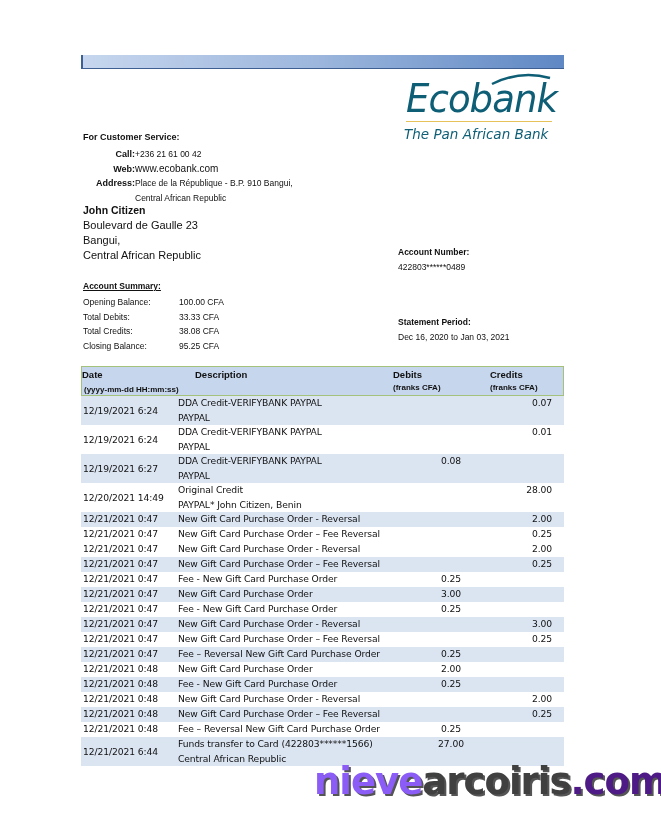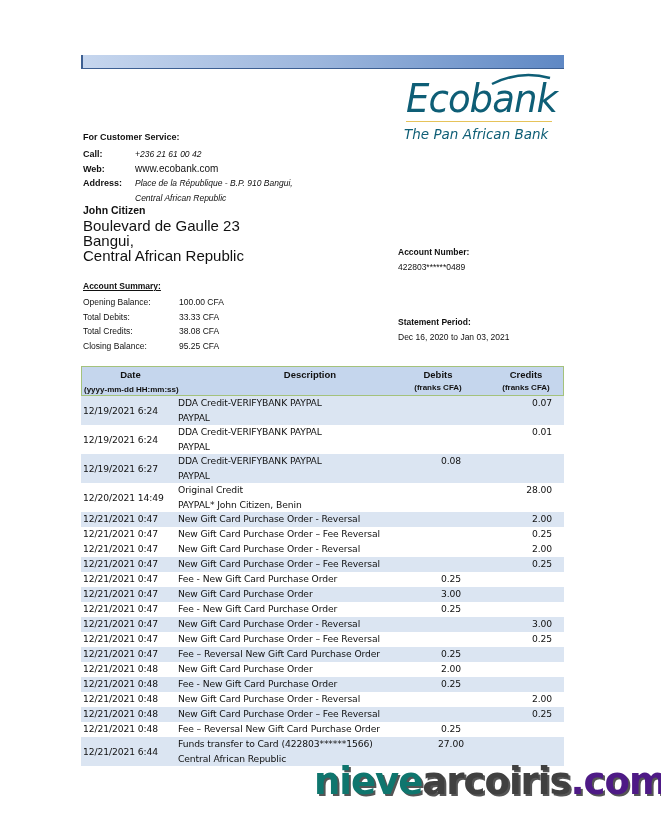--- a/index.html
+++ b/index.html
@@ -11,54 +11,54 @@
 
   .logo { position: absolute; left: 400px; top: 70px; width: 160px; height: 80px; }
   .logo-word { position: absolute; left: 6px; top: 6px; font-family: "DejaVu Sans", sans-serif; font-style: italic; font-size: 39px; color: #0e5e76; letter-spacing: -1px; transform: scaleX(0.95); transform-origin: left; }
   .logo-swoosh { position: absolute; left: 0; top: 0; }
   .logo-line { position: absolute; left: 6px; top: 51px; width: 146px; height: 1px; background: #e6c35a; }
   .logo-tag { position: absolute; left: 4px; top: 56px; font-family: "DejaVu Sans", sans-serif; font-style: italic; font-size: 13.5px; color: #0e5e76; white-space: nowrap; }
 
   .cs { position: absolute; left: 83px; top: 132px; font-size: 9px; }
   .cs .title { font-weight: bold; margin-bottom: 5px; }
   .cs .row { display: flex; line-height: 14.5px; }
-  .cs .lab { width: 52px; font-weight: bold; }
+  .cs .lab { width: 52px; font-weight: bold; text-align: right; }
   .cs .val { font-size: 10px; }
-  .cs .val.sm { font-size: 8.5px; font-style: italic; }
+  .cs .val.sm { font-size: 8.5px; }
 
   .cust { position: absolute; left: 83px; top: 204px; }
   .cust .name { font-weight: bold; font-size: 10.5px; margin-bottom: 2px; }
-  .cust .line { font-size: 15px; line-height: 15px; }
+  .cust .line { font-size: 11px; line-height: 15px; }
 
   .acct { position: absolute; left: 398px; top: 205px; font-size: 8.5px; }
   .acct .lab { font-weight: bold; line-height: 14px; margin-top: 40px; }
   .acct .val { line-height: 16px; }
 
   .summary { position: absolute; left: 83px; top: 281px; font-size: 8.5px; }
   .summary .title { font-weight: bold; margin-bottom: 4px; text-decoration: underline; }
   .summary .row { display: flex; line-height: 14.7px; }
   .summary .lab { width: 96px; }
 
   .tbl { position: absolute; left: 81px; top: 366px; width: 483px; }
   .thead { background: #c5d6ed; border: 1px solid #a4c27c; box-sizing: border-box; height: 30px; position: relative; font-weight: bold; font-size: 9.5px; }
-  .thead .h { position: absolute; text-align: center; }
+  .thead .h { position: absolute; text-align: left; }
   .thead .sub { position: absolute; font-size: 8px; }
   .tr { display: flex; font-family: "DejaVu Sans", sans-serif; font-size: 9.2px; letter-spacing: -0.1px; color: #111; }
   .tr.alt { background: #dbe5f2; }
   .tr .c-date { width: 97px; padding-left: 2px; box-sizing: border-box; display: flex; align-items: center; }
   .tr .c-desc { width: 230px; }
   .tr .c-deb { width: 86px; text-align: center; }
   .tr .c-cred { width: 70px; text-align: right; padding-right: 12px; box-sizing: border-box; }
   .tr.single { height: 15px; line-height: 14.7px; }
   .tr.double { height: 29px; }
   .tr.double .c-desc { line-height: 14.5px; }
   .tr.double .c-deb, .tr.double .c-cred { line-height: 14px; }
 
   .watermark { position: absolute; left: 314px; top: 760px; font-family: "DejaVu Sans", sans-serif; font-weight: bold; font-size: 37px; letter-spacing: -1px; white-space: nowrap; text-shadow: 2px 2px 0 #555; }
-  .wm1 { color: #0f766e; }
+  .wm1 { color: #8b5cf6; }
   .wm2 { color: #404040; }
   .wm3 { color: #4e1a86; }
   .pageno { position: absolute; left: 553px; top: 772px; font-size: 9px; color: #444; }
 </style>
 </head>
 <body>
 
 <div class="topbar"></div>
 
 <div class="logo">

